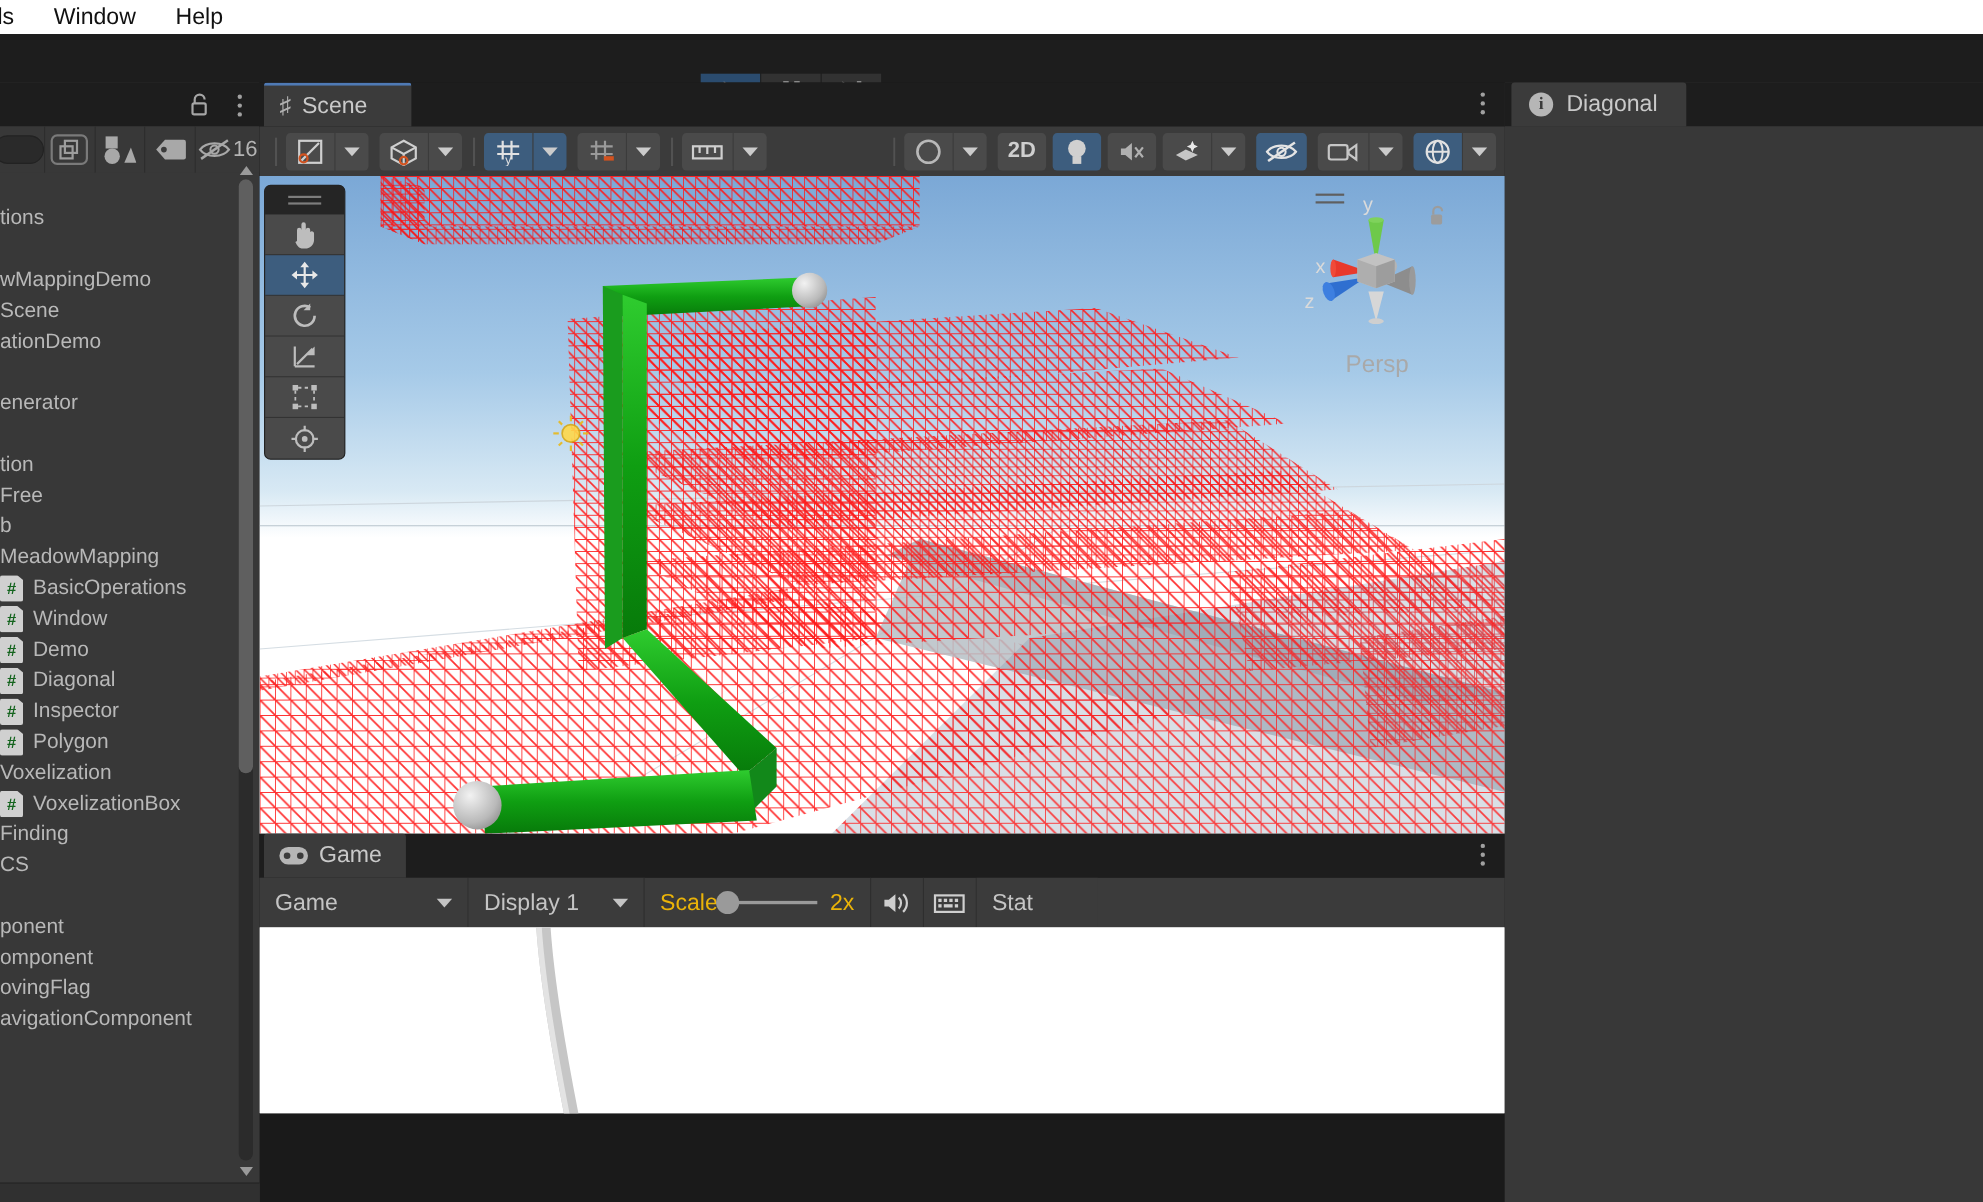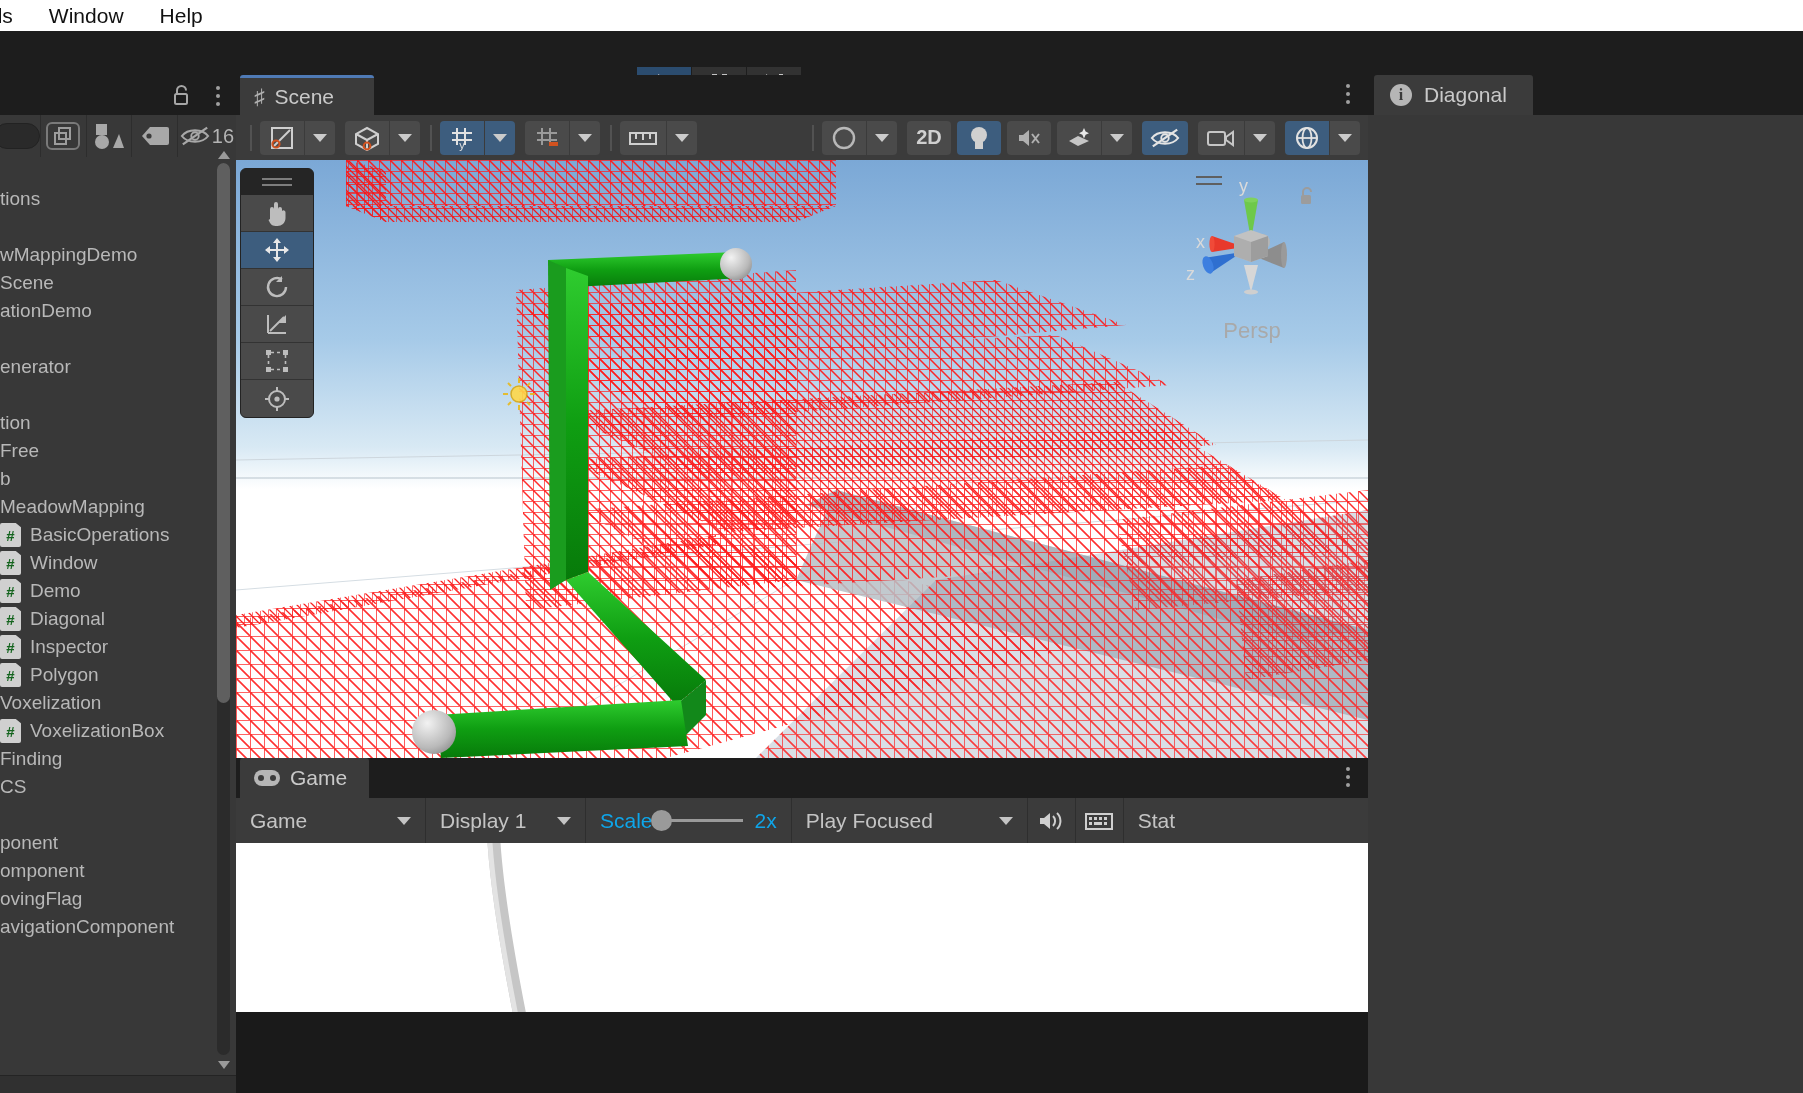--- a/index.html
+++ b/index.html
@@ -237,21 +237,21 @@
     padding: 0 14px; color: #c4c4c4; font-size: 21px;
     border-right: 1px solid #2e2e2e; background: #3b3b3b;
   }
   .gdrop .caret-sm {
     width: 0; height: 0; border-left: 7px solid transparent;
     border-right: 7px solid transparent; border-top: 8px solid #c4c4c4;
     margin-left: 18px;
   }
   .scale-cell {
     height: 45px; display: flex; align-items: center; gap: 12px;
-    padding: 0 14px; color: #0ea5e9; font-size: 21px;
+    padding: 0 14px; color: #eab308; font-size: 21px;
     border-right: 1px solid #2e2e2e;
   }
   .slider-track { width: 78px; height: 3px; background: #9a9a9a; position: relative; }
   .slider-knob {
     position: absolute; left: -14px; top: -9px; width: 21px; height: 21px;
     border-radius: 50%; background: #9a9a9a;
   }
   .gicon-cell {
     height: 45px; width: 48px; display: flex; align-items: center;
     justify-content: center; border-right: 1px solid #2e2e2e;
@@ -831,24 +831,20 @@
         <span>Display 1</span>
         <span class="caret-sm"></span>
       </div>
       <div class="scale-cell">
         <span>Scale</span>
         <span class="slider-track">
           <span class="slider-knob"></span>
         </span>
         <span>2x</span>
       </div>
-      <div class="gdrop" style="width:236px">
-        <span>Play Focused</span>
-        <span class="caret-sm"></span>
-      </div>
       <div class="gicon-cell">
         <svg width="30" height="26" viewBox="0 0 30 26">
           <path d="M4 10 H8 L14 5 V21 L8 16 H4 Z" fill="#cfcfcf"></path>
           <path d="M17 8 a7 7 0 0 1 0 10" fill="none" stroke="#cfcfcf" stroke-width="2"></path>
           <path d="M21 5 a11 11 0 0 1 0 16" fill="none" stroke="#cfcfcf" stroke-width="2"></path>
         </svg>
       </div>
       <div class="gicon-cell">
         <svg width="30" height="22" viewBox="0 0 30 22">
           <rect x="2" y="4" width="26" height="15" fill="none" stroke="#cfcfcf" stroke-width="2"></rect>

